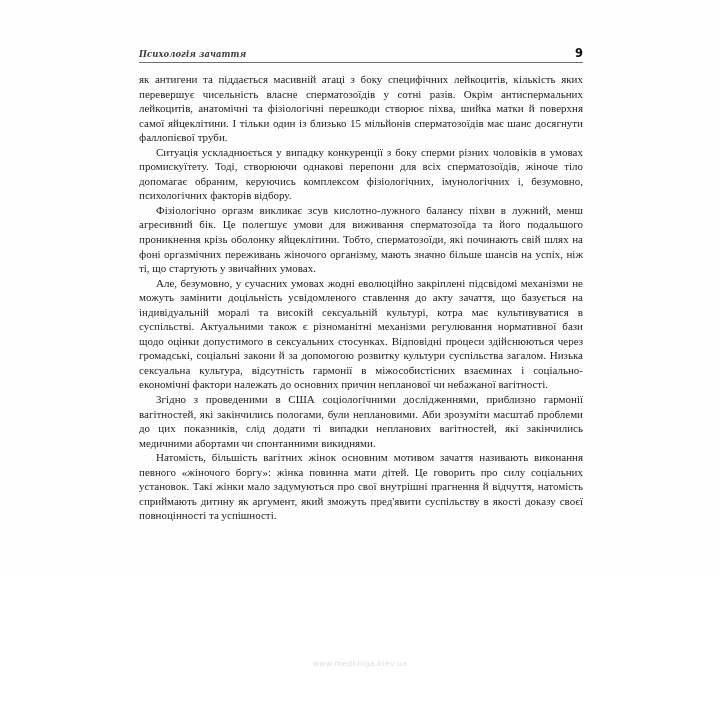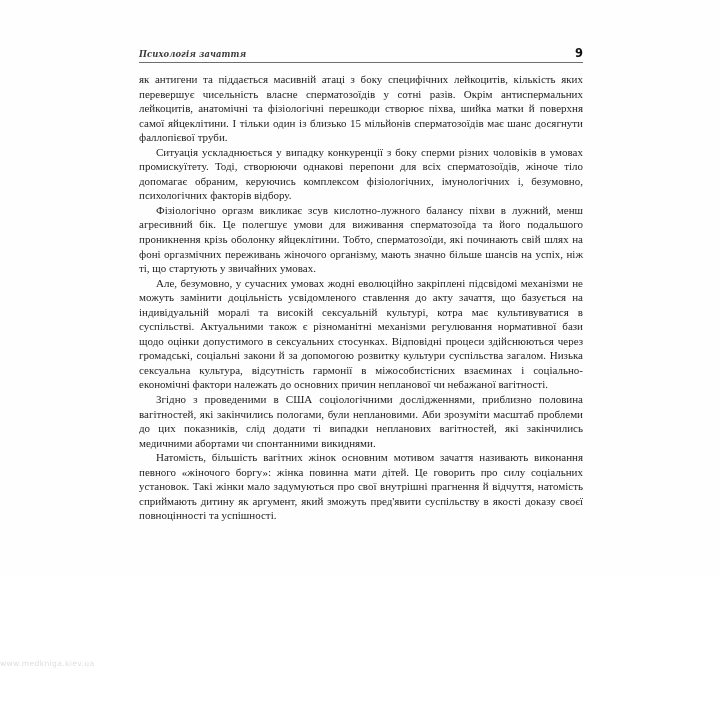--- a/index.html
+++ b/index.html
@@ -97,20 +97,21 @@
     color: #121212;
     letter-spacing: -0.05px;
   }
 
   
   .watermark {
     position: absolute;
     left: 0;
     top: 659px;
     width: 720px;
+    text-align: center;
     font-family: "DejaVu Sans", sans-serif;
     font-size: 7.6px;
     letter-spacing: 0.35px;
     color: #dedede;
     user-select: none;
   }
 </style>
 </head>
 <body>
 
@@ -126,21 +127,21 @@
 
     <p class="body-text no-indent">як антигени та піддається масивній атаці з боку специфічних лейкоцитів, кількість яких перевершує чисельність власне сперматозоїдів у сотні разів. Окрім антиспермальних лейкоцитів, анатомічні та фізіологічні перешкоди створює піхва, шийка матки й поверхня самої яйцеклітини. І тільки один із близько 15 мільйонів сперматозоїдів має шанс досягнути фаллопієвої труби.</p>
 
     <p class="body-text">Ситуація ускладнюється у випадку конкуренції з боку сперми різних чоловіків в умовах промискуїтету. Тоді, створюючи однакові перепони для всіх сперматозоїдів, жіноче тіло допомагає обраним, керуючись комплексом фізіологічних, імунологічних і, безумовно, психологічних факторів відбору.</p>
 
     <p class="body-text">Фізіологічно оргазм викликає зсув кислотно-лужного балансу піхви в лужний, менш агресивний бік. Це полегшує умови для виживання сперматозоїда та його подальшого проникнення крізь оболонку яйцеклітини. Тобто, сперматозоїди, які починають свій шлях на фоні оргазмічних переживань жіночого організму, мають значно більше шансів на успіх, ніж ті, що стартують у звичайних умовах.</p>
 
     <p class="body-text">Але, безумовно, у сучасних умовах жодні еволюційно закріплені підсвідомі механізми не можуть замінити доцільність усвідомленого ставлення до акту зачаття, що базується на індивідуальній моралі та високій сексуальній культурі, котра має культивуватися в суспільстві. Актуальними також є різноманітні механізми регулювання нормативної бази щодо оцінки допустимого в сексуальних стосунках. Відповідні процеси здійснюються через громадські, соціальні закони й за допомогою розвитку культури суспільства загалом. Низька сексуальна культура, відсутність гармонії в міжособистісних взаєминах і соціально-економічні фактори належать до основних причин непланової чи небажаної вагітності.</p>
 
 
-    <p class="body-text">Згідно з проведеними в США соціологічними дослідженнями, приблизно половина вагітностей, які закінчились пологами, були неплановими. Аби зрозуміти масштаб проблеми до цих показників, слід додати ті випадки непланових вагітностей, які закінчились медичними абортами чи спонтанними викиднями.</p>
+    <p class="body-text">Згідно з проведеними в США соціологічними дослідженнями, приблизно гармонії вагітностей, які закінчились пологами, були неплановими. Аби зрозуміти масштаб проблеми до цих показників, слід додати ті випадки непланових вагітностей, які закінчились медичними абортами чи спонтанними викиднями.</p>
 
 
     <p class="body-text">Натомість, більшість вагітних жінок основним мотивом зачаття називають виконання певного «жіночого боргу»: жінка повинна мати дітей. Це говорить про силу соціальних установок. Такі жінки мало задумуються про свої внутрішні прагнення й відчуття, натомість сприймають дитину як аргумент, який зможуть пред'явити суспільству в якості доказу своєї повноцінності та успішності.</p>
 
   </div>
 
   <div class="watermark">www.medkniga.kiev.ua</div>
 
 </div>
 

